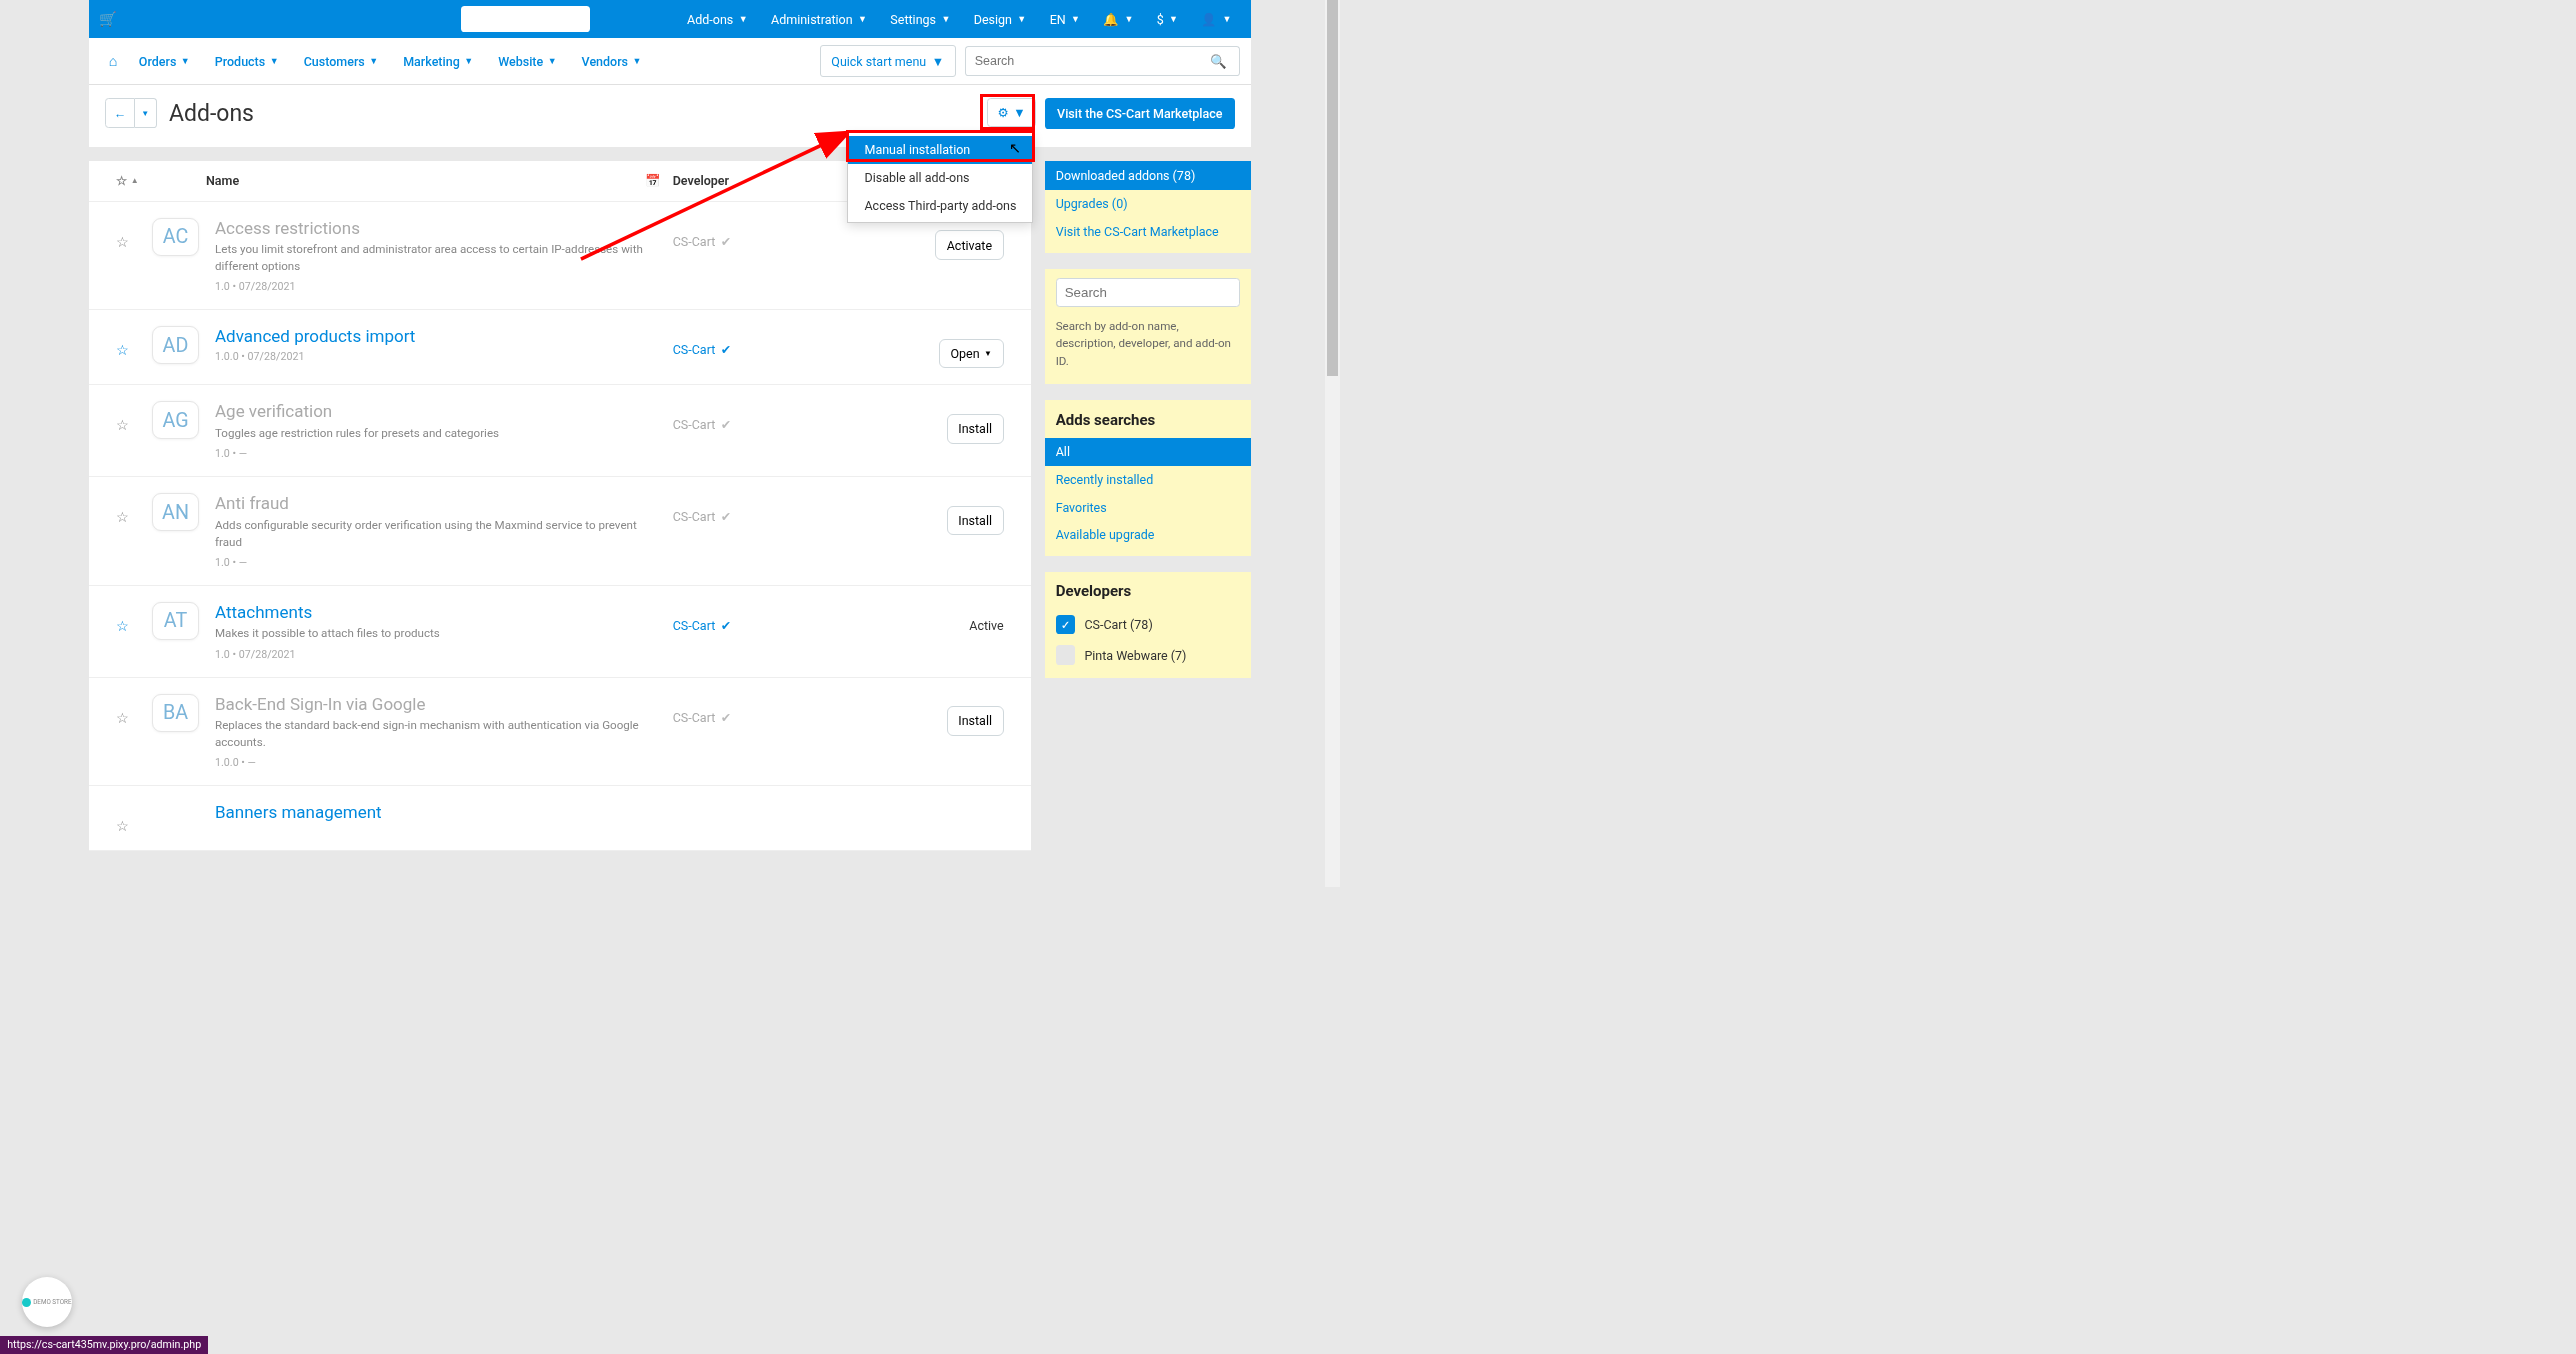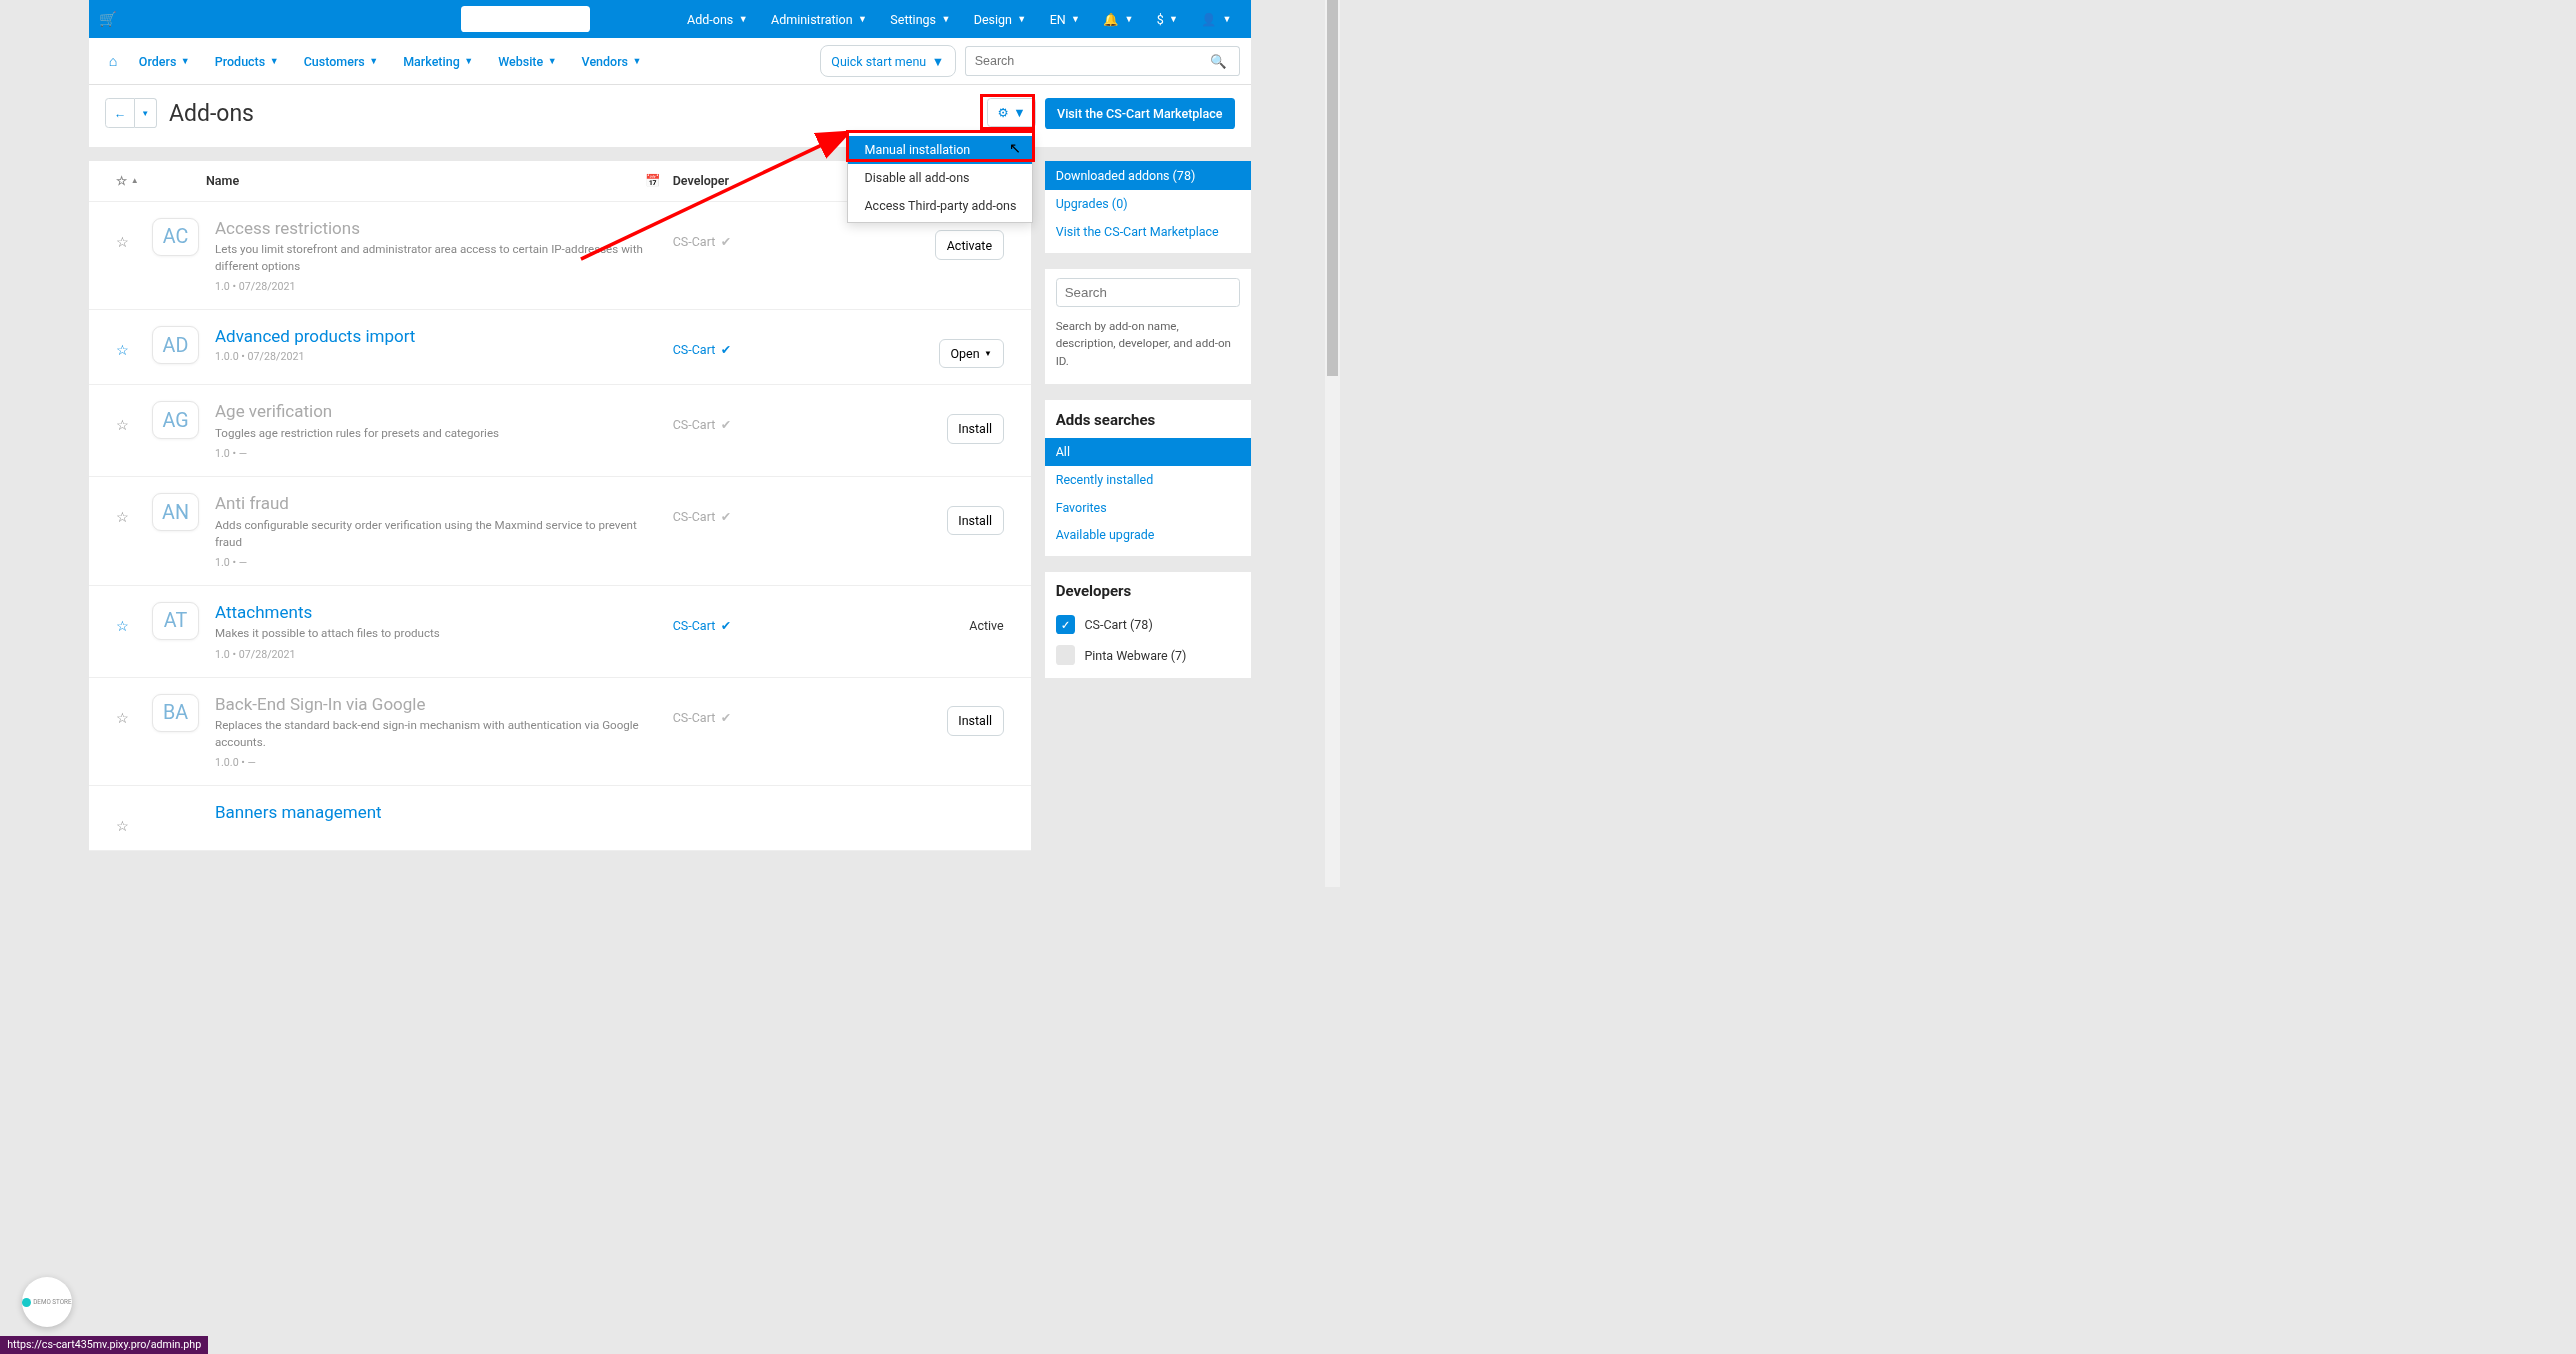--- a/index.html
+++ b/index.html
@@ -35,21 +35,21 @@
   display: flex;
   align-items: center;
   height: 47px;
   padding: 0 10.7px;
 }
 .nav-left { display: flex; align-items: center;}
 .nav-item { color: #0189de; padding: 0 12.5px; font-weight:500; display:inline-flex; align-items:center; gap:4.5px; cursor:pointer;}
 .nav-item .caret { font-size:9px;}
 .home-ic { color:#0189de; font-size:14.3px; padding:0 9px;}
 .nav-right { margin-left: auto; display:flex; gap:9px; align-items:center;}
-.quick-btn { border:0.9px solid #d0d8dc; border-radius:8px; padding:7.2px 10.7px; color:#0189de; display:inline-flex; align-items:center; gap:5.4px; cursor:pointer;}
+.quick-btn { border:0.9px solid #d0d8dc; border-radius:3px; padding:7.2px 10.7px; color:#0189de; display:inline-flex; align-items:center; gap:5.4px; cursor:pointer;}
 .searchbox { display:flex;}
 .searchbox input { border:0.9px solid #d0d8dc; border-right:none; padding:7.2px 9px; border-radius:3.6px 0 0 3.6px; width:233px; font-size:12.5px;}
 .searchbox button { border:0.9px solid #d0d8dc; border-left:none; background:#fff; padding:0 12.5px; border-radius:0 3.6px 3.6px 0; color:#0189de; cursor:pointer;}
 .page-header { display:flex; align-items:center; padding: 12.5px 16px 18px 16px;}
 .back-group { display:flex; margin-right:12.5px;}
 .back-btn { border:0.9px solid #d0d8dc; background:#fff; color:#0189de; width:30px; height:30px; display:flex; align-items:center; justify-content:center; cursor:pointer;}
 .back-btn:first-child { border-radius:3.6px 0 0 3.6px;}
 .back-btn:last-child { border-radius:0 3.6px 3.6px 0; border-left:none; width:21.5px;}
 .page-title { font-size:23px; font-weight:400; color:#333;}
 .head-actions { margin-left:auto; display:flex; gap:9px; align-items:flex-start; position:relative;}
@@ -88,21 +88,21 @@
 .addon-row .meta { color:#aaa; font-size:10.7px;}
 .addon-row .dev { width:215px; display:flex; align-items:center; gap:5.4px; padding-top:16px;}
 .addon-row .dev .devname { color:#0189de;}
 .addon-row .dev.greyed .devname { color:#aaa;}
 .addon-row .dev .check { color:#0189de;}
 .addon-row .dev.greyed .check { color:#bbb;}
 .addon-row .action { width:116px; text-align:right; padding-top:12.5px;}
 .btn-outline { border:0.9px solid #d0d8dc; background:#fff; color:#000000; padding:6.3px 10.7px; border-radius:6px; display:inline-flex; align-items:center; gap:4.5px; cursor:pointer;}
 .status-text { color:#333; padding-top:3.6px; display:inline-block;}
 
-.side-card { background:#ffffff; margin-bottom:16px; padding-bottom:7.2px;}
+.side-card { background:#fef9c3; margin-bottom:16px; padding-bottom:7.2px;}
 .side-card .hdr { background:#0189de; color:#fff; padding:7.2px 10.7px; font-size:12.5px;}
 .side-card .lnk { padding:6.3px 10.7px; color:#0189de; display:block; font-size:12.5px;}
 .side-card .txt { padding:7.2px 10.7px; color:#666; font-size:11.6px; line-height:1.5;}
 .side-card input { border:0.9px solid #d0d8dc; width:calc(100% - 21.5px); margin:9px 10.7px 3.6px 10.7px; padding:6.3px 8px; border-radius:3.6px;}
 .side-title { font-weight:700; font-size:15px; padding:10.7px 10.7px 9px 10.7px; color:#222;}
 .side-card .tab { background:#0189de; color:#fff; padding:6.3px 10.7px; font-size:12.5px;}
 .side-card .tab-link { padding:6.3px 10.7px; color:#0189de; display:block; font-size:12.5px;}
 .dev-row { display:flex; align-items:center; gap:9px; padding:5.4px 10.7px;}
 .dev-check { width:19.7px; height:19.7px; border-radius:3.6px; background:#0189de; color:#fff; display:flex; align-items:center; justify-content:center; font-size:11.6px;}
 .dev-check.empty { background:#e6e6e6;}

